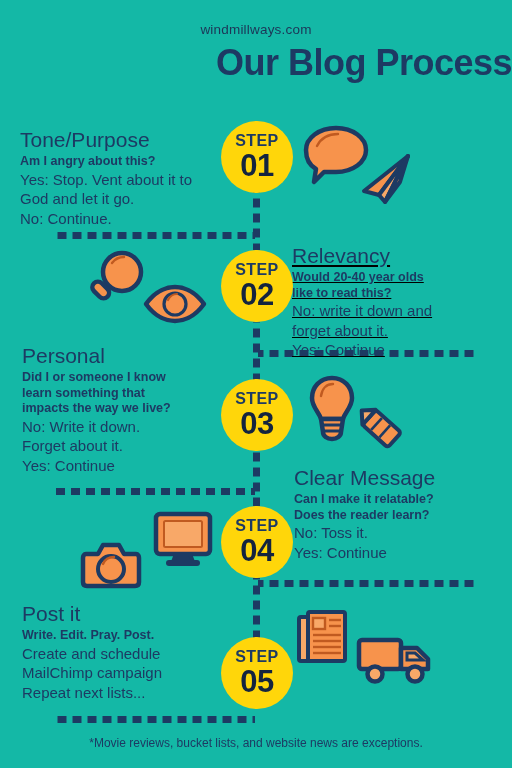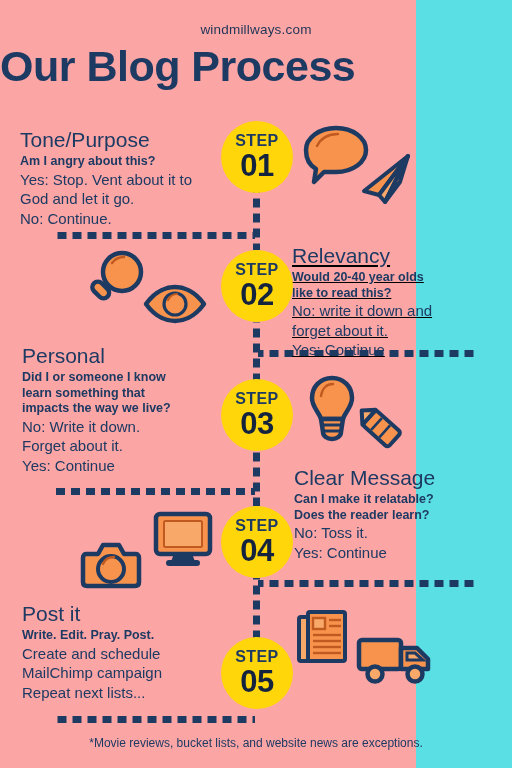--- a/index.html
+++ b/index.html
@@ -9,43 +9,43 @@
   body {
     width: 512px;
     height: 768px;
     background: #5adfe4;
     font-family: "Liberation Sans", sans-serif;
     overflow: hidden;
     position: relative;
   }
   #page {
     position: relative;
-    width: 416px;
+    width: 512px;
     height: 768px;
-    background: #fca5a5;
+    background: #14b8a6;
   }
 
   
   .site-url {
     position: absolute;
     top: 22px;
     left: 0;
     width: 512px;
     text-align: center;
     font-size: 13.5px;
     color: #1d3557;
     letter-spacing: 0.2px;
   }
   .main-title {
     position: absolute;
     top: 42px;
     left: 0;
     width: 512px;
-    text-align: left;
-    font-size: 43px;
+    text-align: right;
+    font-size: 36px;
     font-weight: bold;
     color: #1d3a63;
     letter-spacing: -0.5px;
   }
 
   
   .vline {
     position: absolute;
     left: 253px;
     width: 7px;

